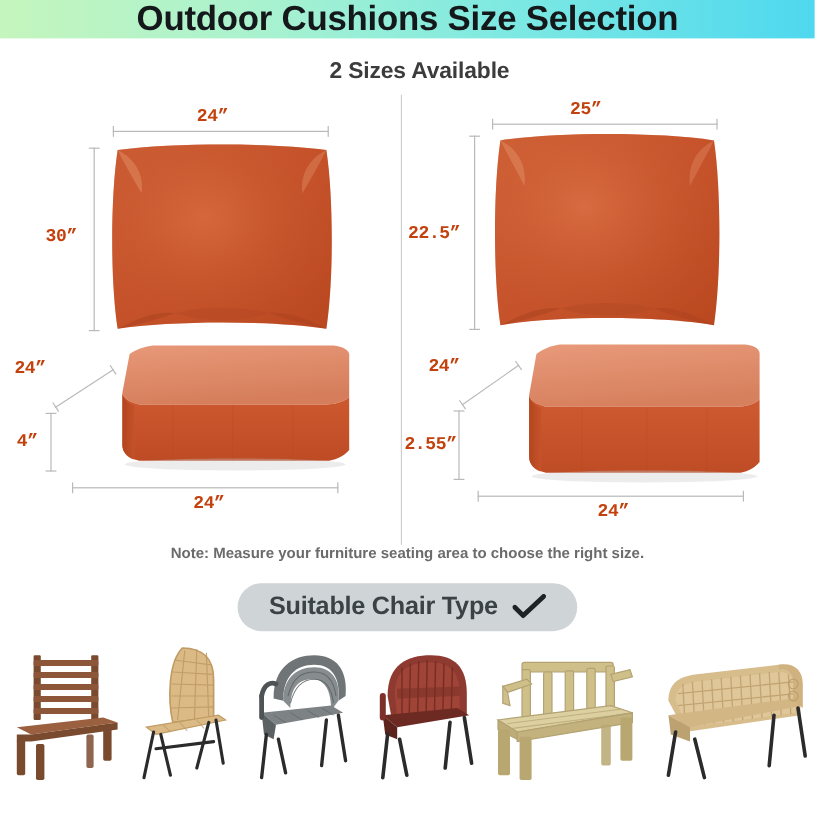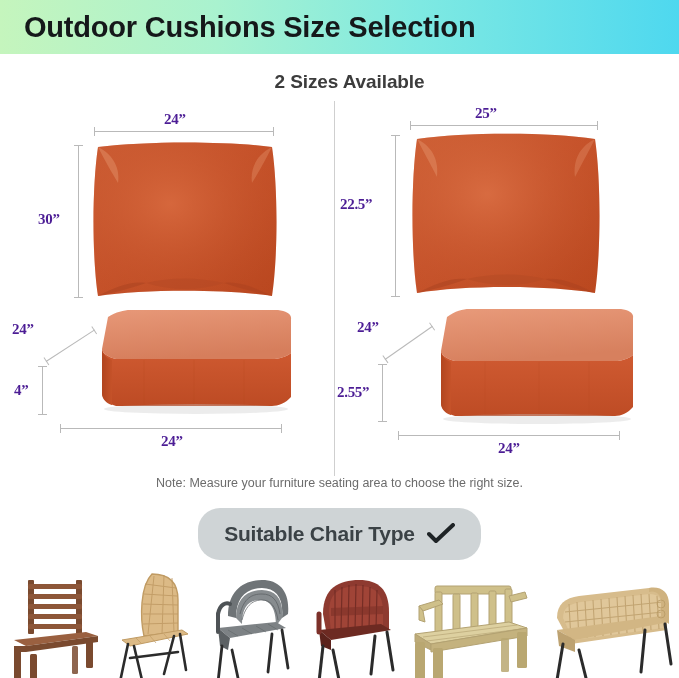--- a/index.html
+++ b/index.html
@@ -10,25 +10,25 @@
   body {
     width: 679px;
     height: 678px;
     font-family: "Liberation Sans", sans-serif;
     overflow: hidden;
     position: relative;
   }
 
   
   .header {
-    height: 54px;
+    height: 32px;
     background: linear-gradient(90deg, #c5f5bd 0%, #a9f2cf 32%, #7ee9e2 62%, #4ed8ef 100%);
     display: flex;
     align-items: center;
-    padding-left: 24px;
+    justify-content: center;
   }
   .header-title {
     font-size: 29px;
     font-weight: bold;
     color: #15181a;
     letter-spacing: -0.2px;
     white-space: nowrap;
   }
 
   
@@ -109,54 +109,55 @@
     top: -4px;
     width: 1px;
     height: 9px;
     background: #b9b9b9;
   }
   .dim-d::before { left: 0; }
   .dim-d::after  { right: 0; }
 
   .dim-label {
     position: absolute;
-    font-family: Liberation Serif, serif;
+    font-family: Liberation Mono, monospace;
     font-size: 15px;
     font-weight: bold;
-    color: #4c1d95;
+    color: #c2410c;
     white-space: nowrap;
     letter-spacing: -0.3px;
   }
 
   
   .pillow { position: absolute; }
   .pillow svg { display: block; }
 
   
   .seat { position: absolute; }
   .seat svg { display: block; }
 
   
   .note {
     text-align: center;
     font-size: 12.5px;
     color: #6b6b6b;
     margin-top: -2px;
+    font-weight: bold;
   }
 
   
   .banner-wrap {
     display: flex;
     justify-content: center;
     margin-top: 18px;
   }
   .banner {
     background: #cfd4d6;
     border-radius: 22px;
-    height: 52px;
+    height: 40px;
     padding: 0 26px;
     display: flex;
     align-items: center;
     gap: 12px;
   }
   .banner-text {
     font-size: 21px;
     font-weight: bold;
     color: #3b4246;
     letter-spacing: -0.2px;
@@ -258,21 +259,21 @@
       </svg>
     </div>
   </div>
 
   <div class="panel right">
 
     <div class="dim-h" style="left:75px; top:32px; width:188px;"></div>
     <div class="dim-label" style="left:140px; top:12px;">25”</div>
 
     <div class="dim-v" style="left:60px; top:42px; height:162px;"></div>
-    <div class="dim-label" style="left:5px; top:103px;">22.5”</div>
+    <div class="dim-label" style="left:5px; top:115px;">22.5”</div>
 
     <div class="pillow" style="left:68px; top:36px;">
       <svg width="205" height="172" viewBox="0 0 205 172">
         <defs>
           <linearGradient id="pgradB" x1="0" y1="0" x2="1" y2="1">
             <stop offset="0%" stop-color="#d3663b"></stop>
             <stop offset="45%" stop-color="#c9552d"></stop>
             <stop offset="100%" stop-color="#ba481f"></stop>
           </linearGradient>
           <radialGradient id="pshB" cx="0.4" cy="0.38" r="0.78">

